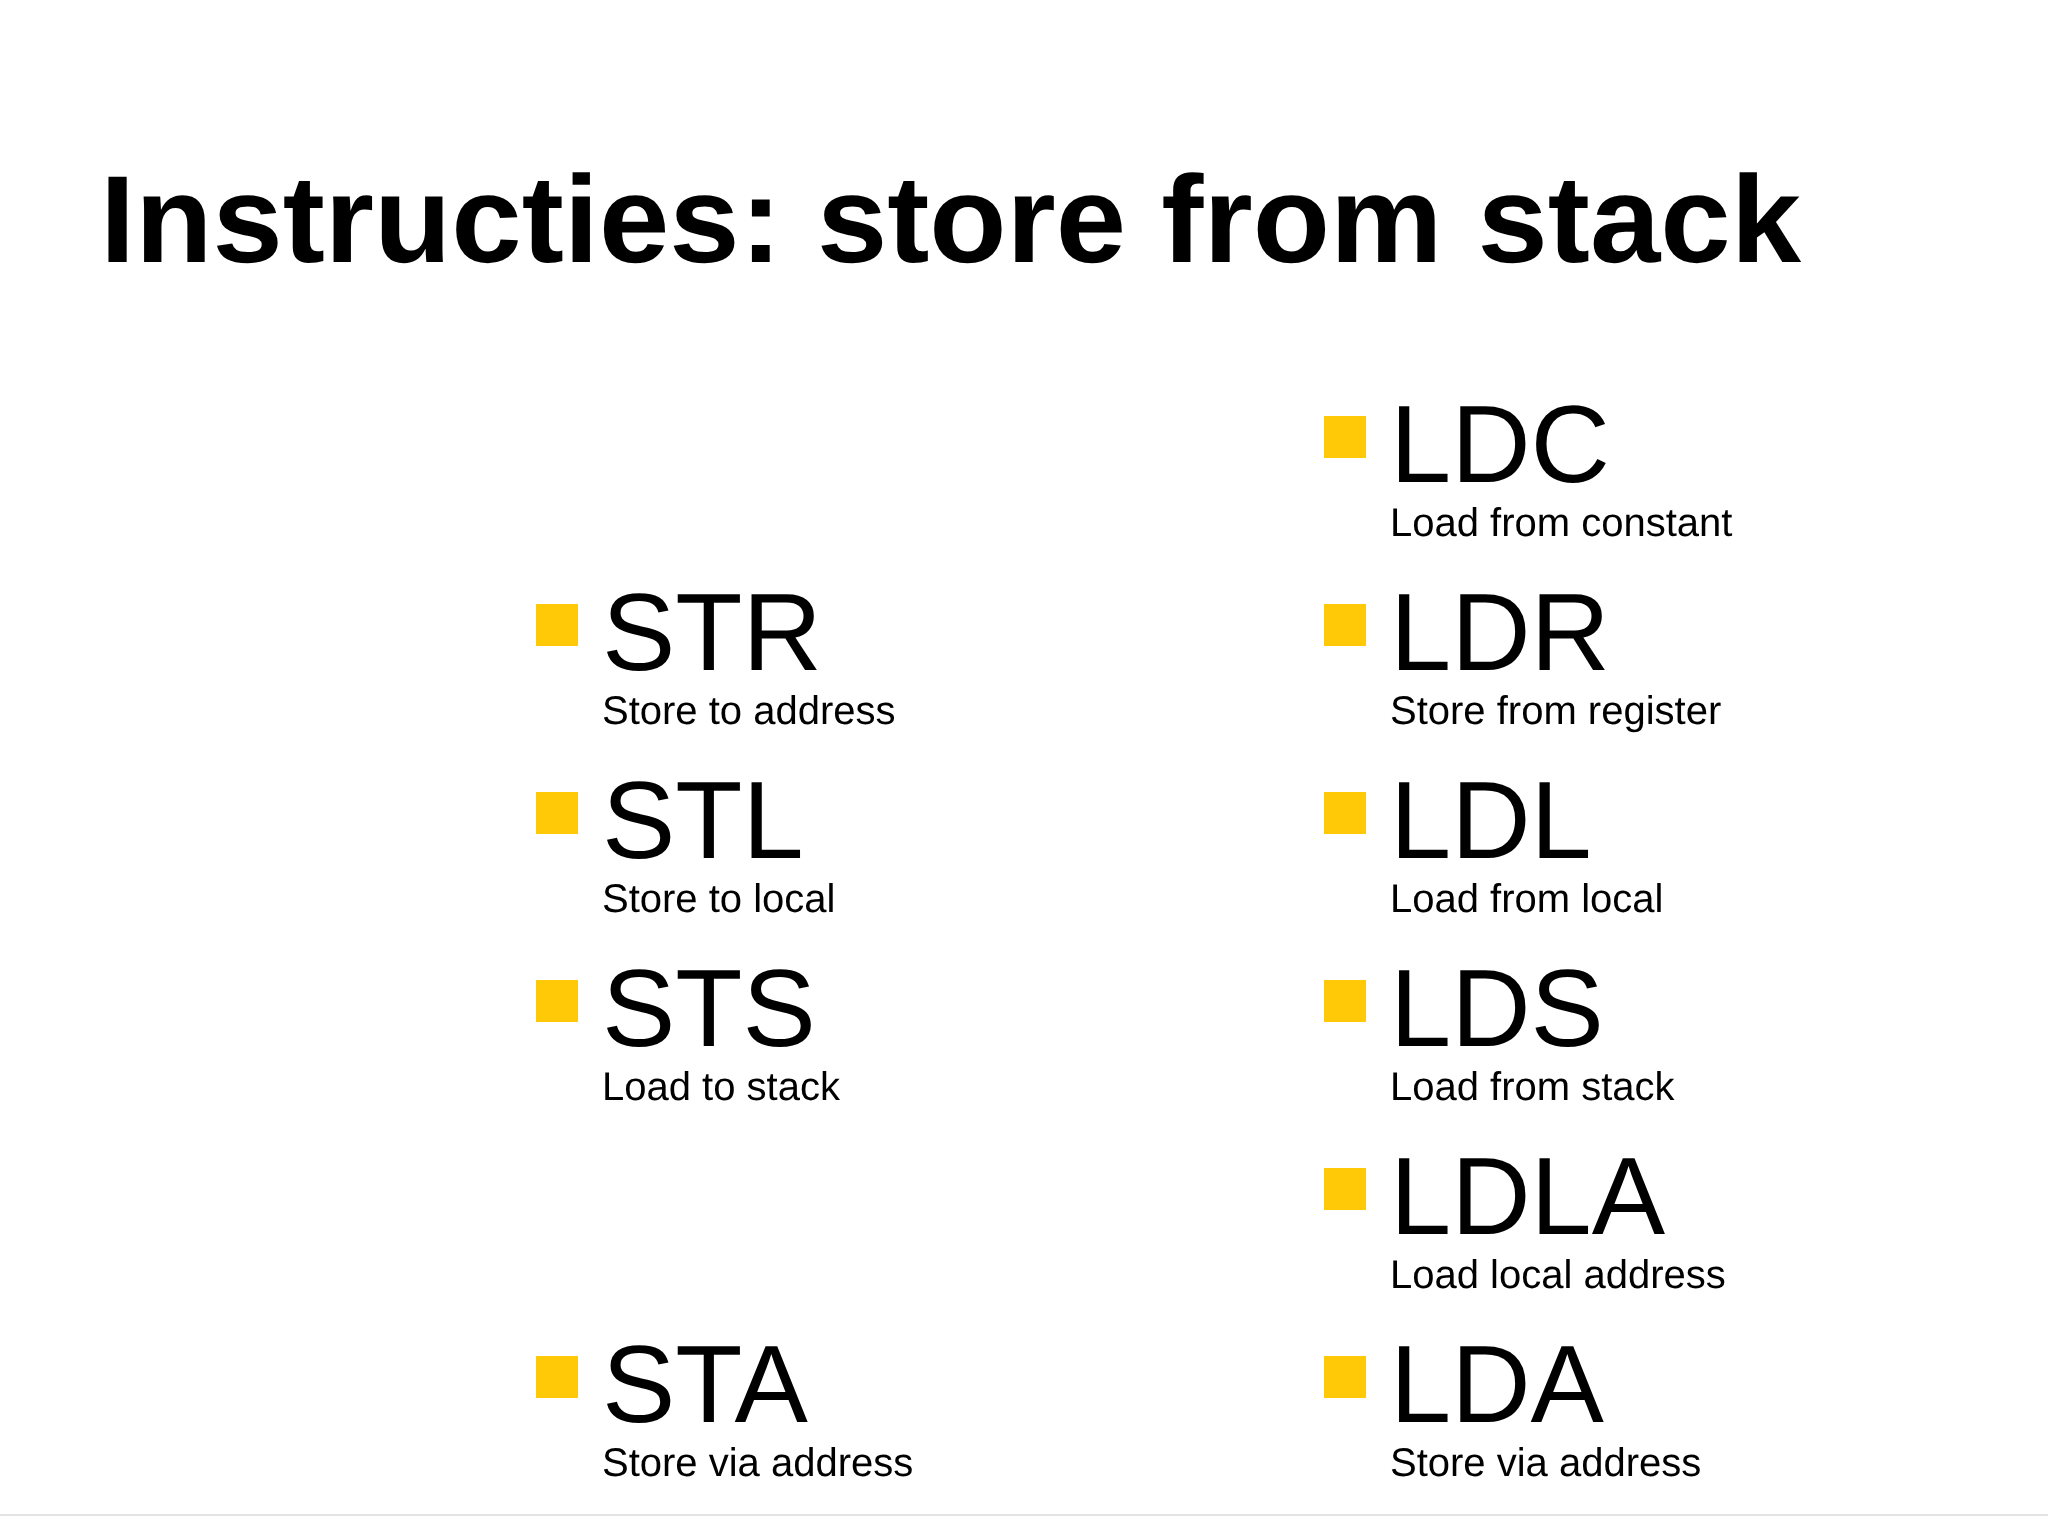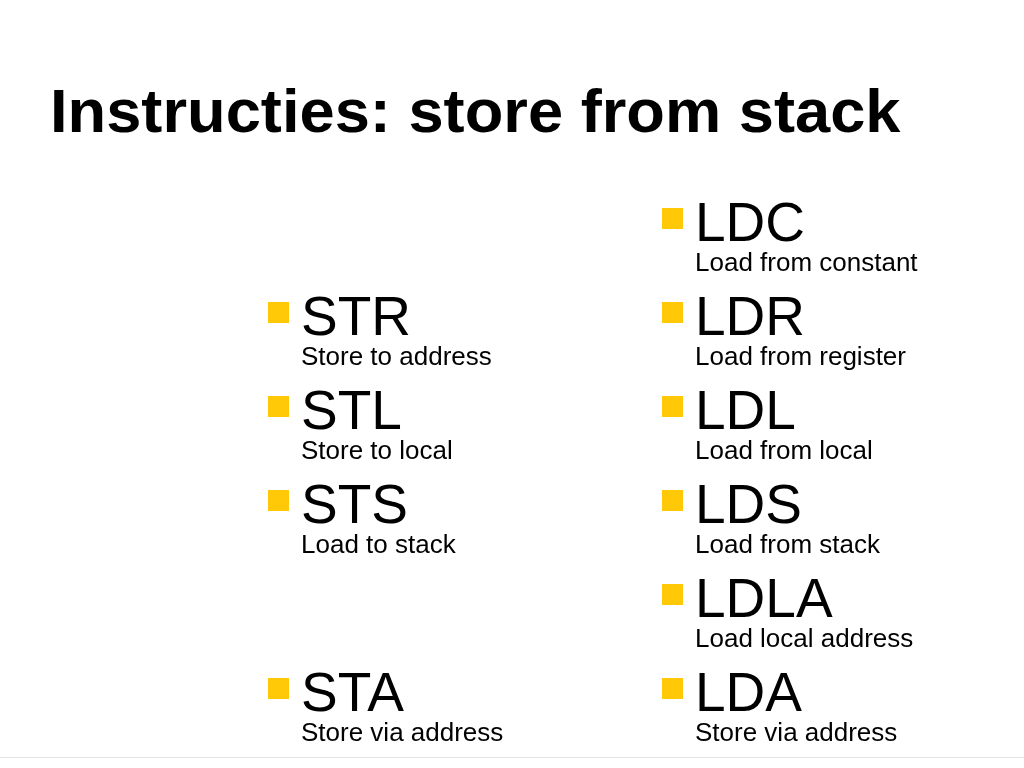--- a/index.html
+++ b/index.html
@@ -87,21 +87,21 @@
     line-height: 46px;
     font-weight: normal;
     color: #000000;
     white-space: nowrap;
   }
 
   .bullet-sub {
     position: absolute;
     left: 33px;
     top: 44px;
-    font-size: 26px;
+    font-size: 20px;
     line-height: 38px;
     font-weight: normal;
     color: #000000;
     white-space: nowrap;
   }
 
   
   .column-left  .bullet-list { position: absolute; top: 293px; left: 0; }
   .column-right .bullet-list { position: absolute; top: 199px; left: 0; }
 
@@ -153,21 +153,21 @@
     <div class="column column-right">
       <ul class="bullet-list" id="list-right">
           <li class="bullet-item">
             <span class="bullet-marker" style="background: rgb(255, 201, 7);"></span>
             <span class="bullet-title">LDC</span>
             <span class="bullet-sub">Load from constant</span>
           </li>
           <li class="bullet-item">
             <span class="bullet-marker" style="background: rgb(255, 201, 7);"></span>
             <span class="bullet-title">LDR</span>
-            <span class="bullet-sub">Load from register</span>
+            <span class="bullet-sub">Store from register</span>
           </li>
           <li class="bullet-item">
             <span class="bullet-marker" style="background: rgb(255, 201, 7);"></span>
             <span class="bullet-title">LDL</span>
             <span class="bullet-sub">Load from local</span>
           </li>
           <li class="bullet-item">
             <span class="bullet-marker" style="background: rgb(255, 201, 7);"></span>
             <span class="bullet-title">LDS</span>
             <span class="bullet-sub">Load from stack</span>

